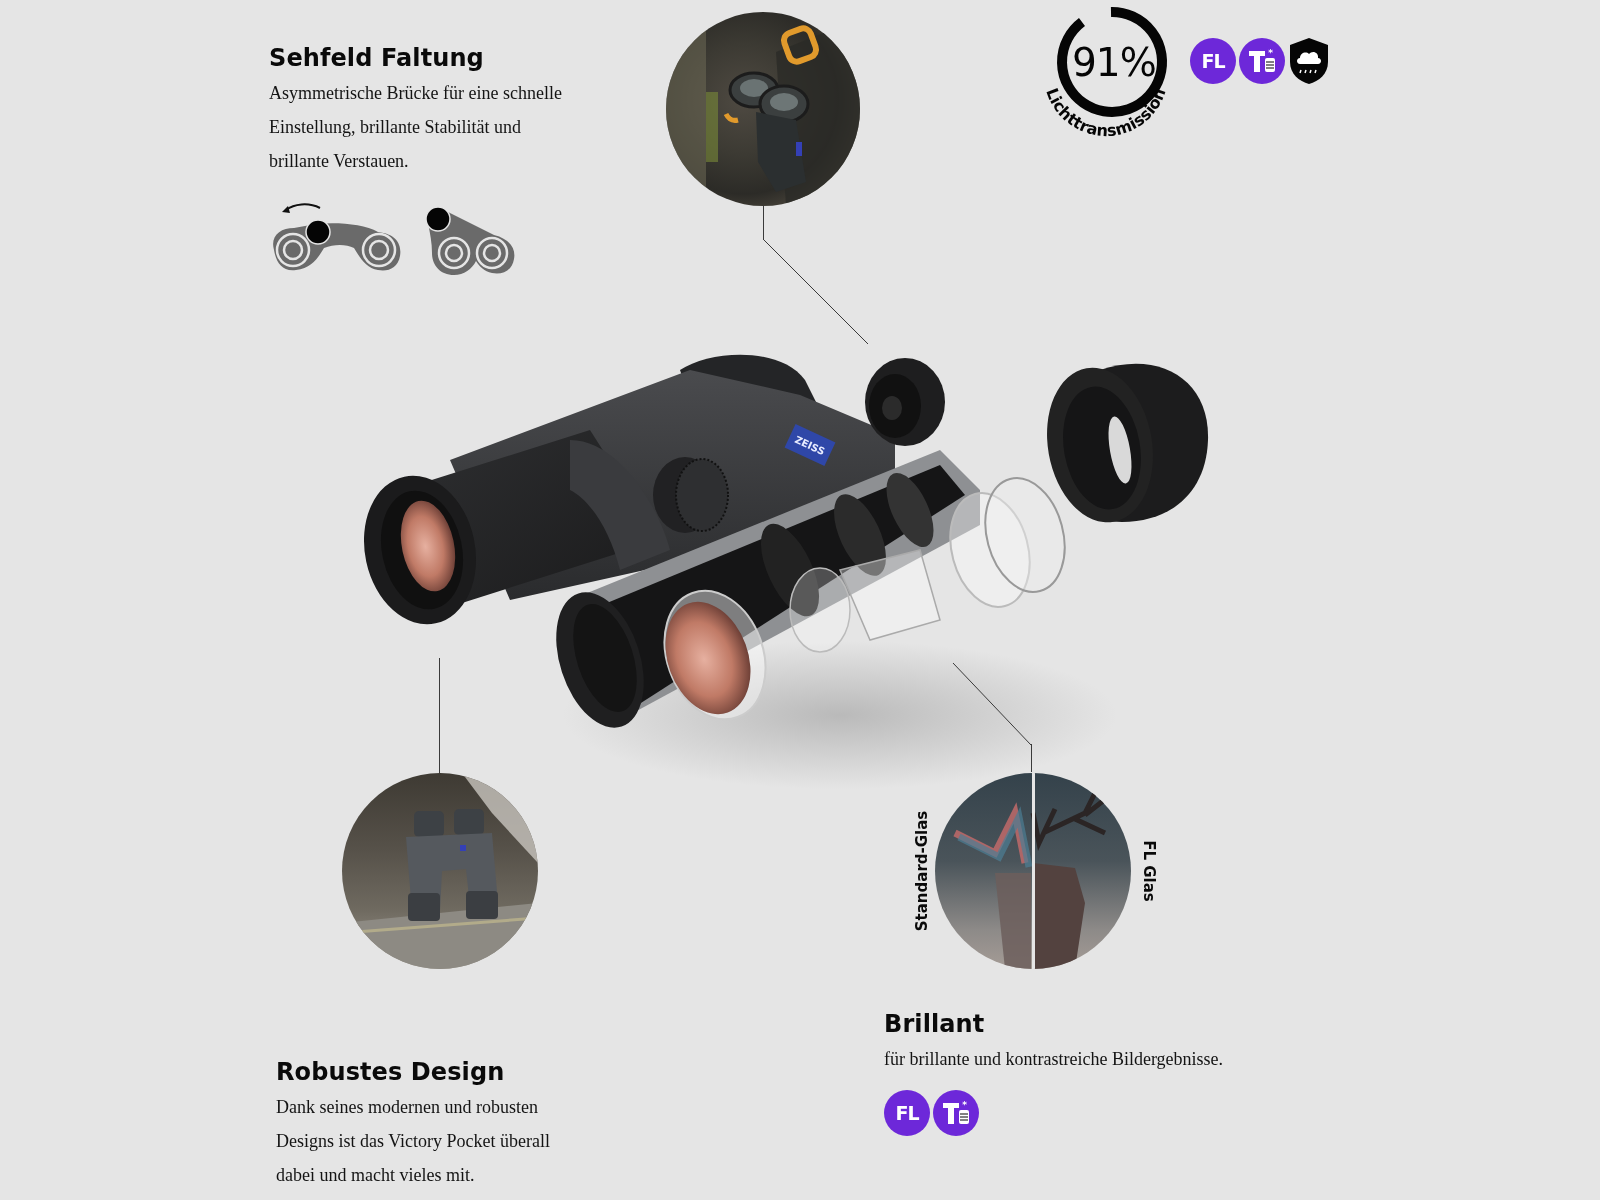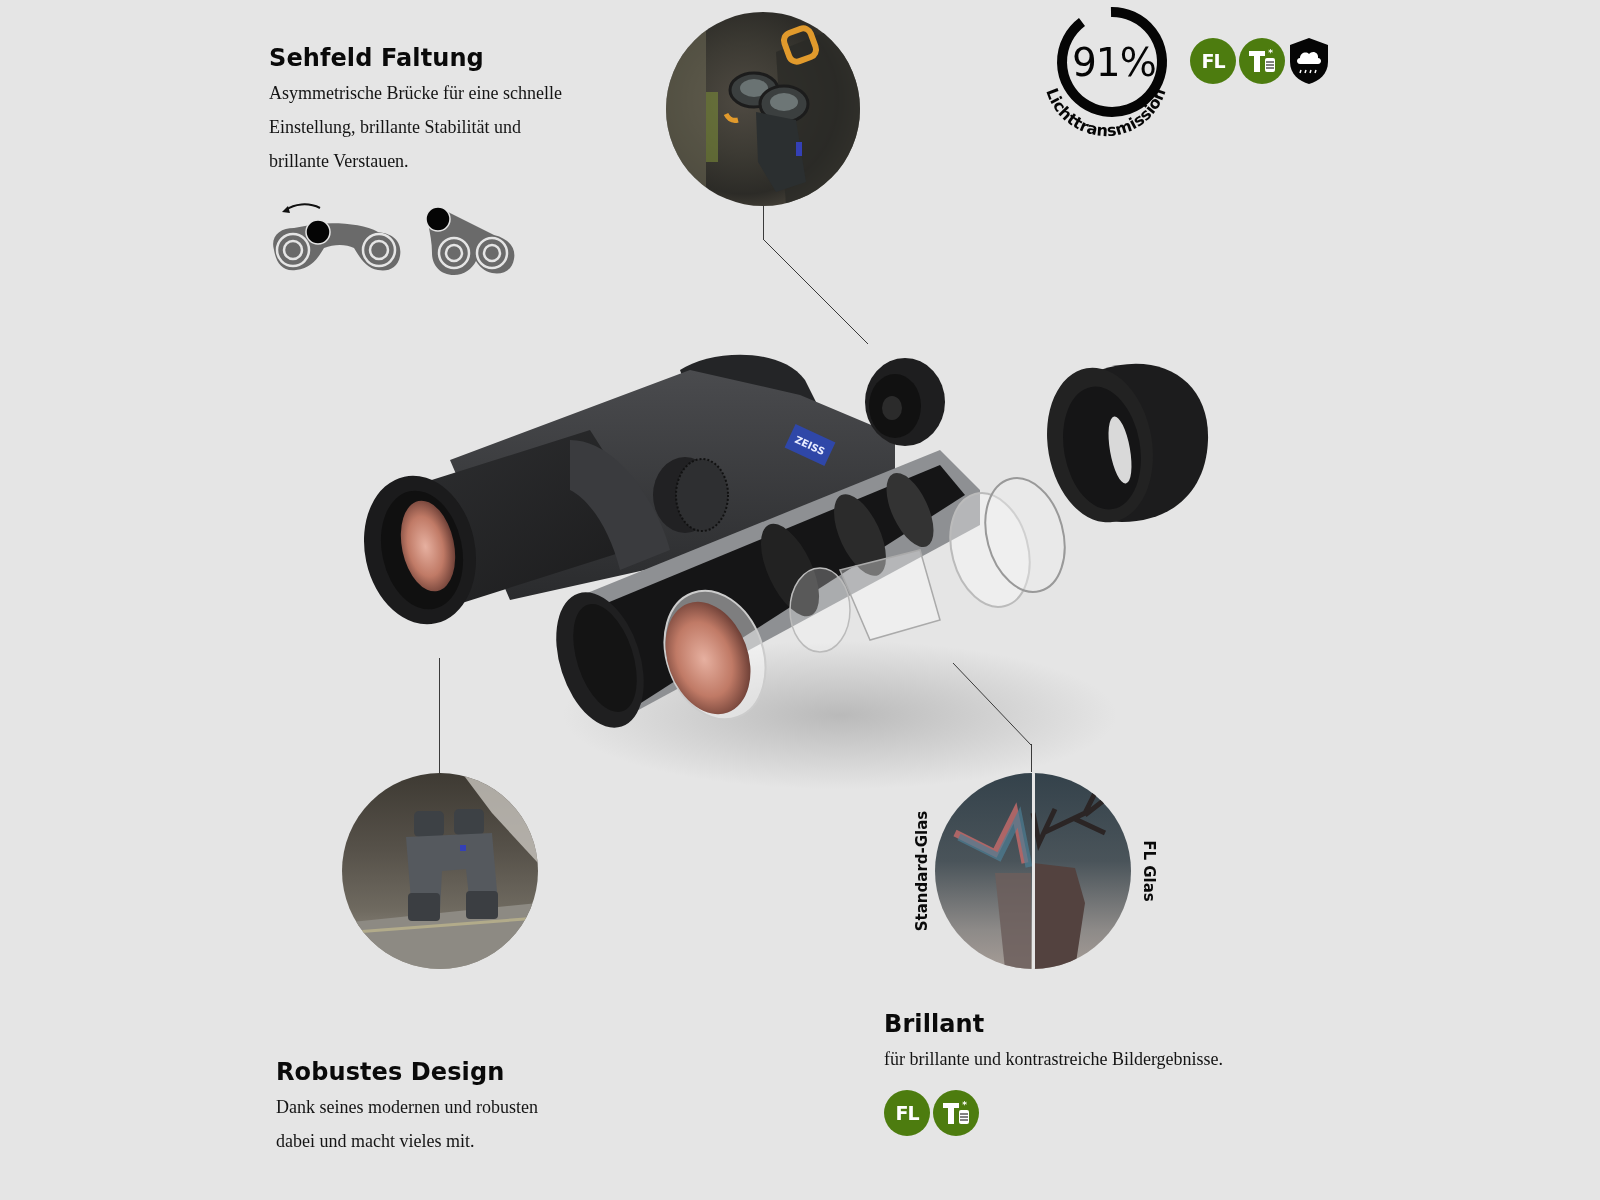--- a/index.html
+++ b/index.html
@@ -16,21 +16,21 @@
       font-weight: bold; font-size: 24px; color: #0a0a0a; margin: 0;
       letter-spacing: 0.1px;
     }
     .feature-desc {
       font-family: Liberation Serif, serif;
       font-size: 18px; line-height: 34px; color: #141414; margin: 4px 0 0 0;
       font-weight: normal;
     }
     .feature-desc span { display: block; white-space: nowrap; }
     .badge {
-      width: 46px; height: 46px; border-radius: 50%; background: #4d7c0f;
+      width: 46px; height: 46px; border-radius: 50%; background: #6d28d9;
       color: #fff; display: inline-flex; align-items: center; justify-content: center;
       font-family: "DejaVu Sans", sans-serif; font-weight: bold; font-size: 19px;
       letter-spacing: -1px; vertical-align: middle; position: relative;
     }
     .badge-row { display: flex; gap: 3px; align-items: center; }
     .photo-circle {
       border-radius: 50%; overflow: hidden; position: absolute;
     }
     .leader { position: absolute; background: #3a3a3a; }
     .rot-label {
@@ -233,20 +233,21 @@
     <rect x="97" y="0" width="3" height="196" fill="#e6e6e6"></rect>
   </svg>
 </div>
 <div class="rot-label" style="left:862px; top:862px; transform: rotate(-90deg); transform-origin: center center;">Standard-Glas</div>
 <div class="rot-label" style="left:1118px; top:862px; transform: rotate(90deg); transform-origin: center center;">FL Glas</div>
 
 <div class="abs" style="left:269px; top:1058px;margin-left:7px;">
   <h2 class="feature-title">Robustes Design</h2>
   <p class="feature-desc">
     <span>Dank seines modernen und robusten</span>
+    <span>Designs ist das Victory Pocket überall</span>
     <span>dabei und macht vieles mit.</span>
   </p>
 </div>
 
 <div class="abs" style="left:884px; top:1010px;">
   <h2 class="feature-title">Brillant</h2>
   <p class="feature-desc">
     <span>für brillante und kontrastreiche Bildergebnisse.</span>
   </p>
   <div class="badge-row" style="margin-top:14px;">

